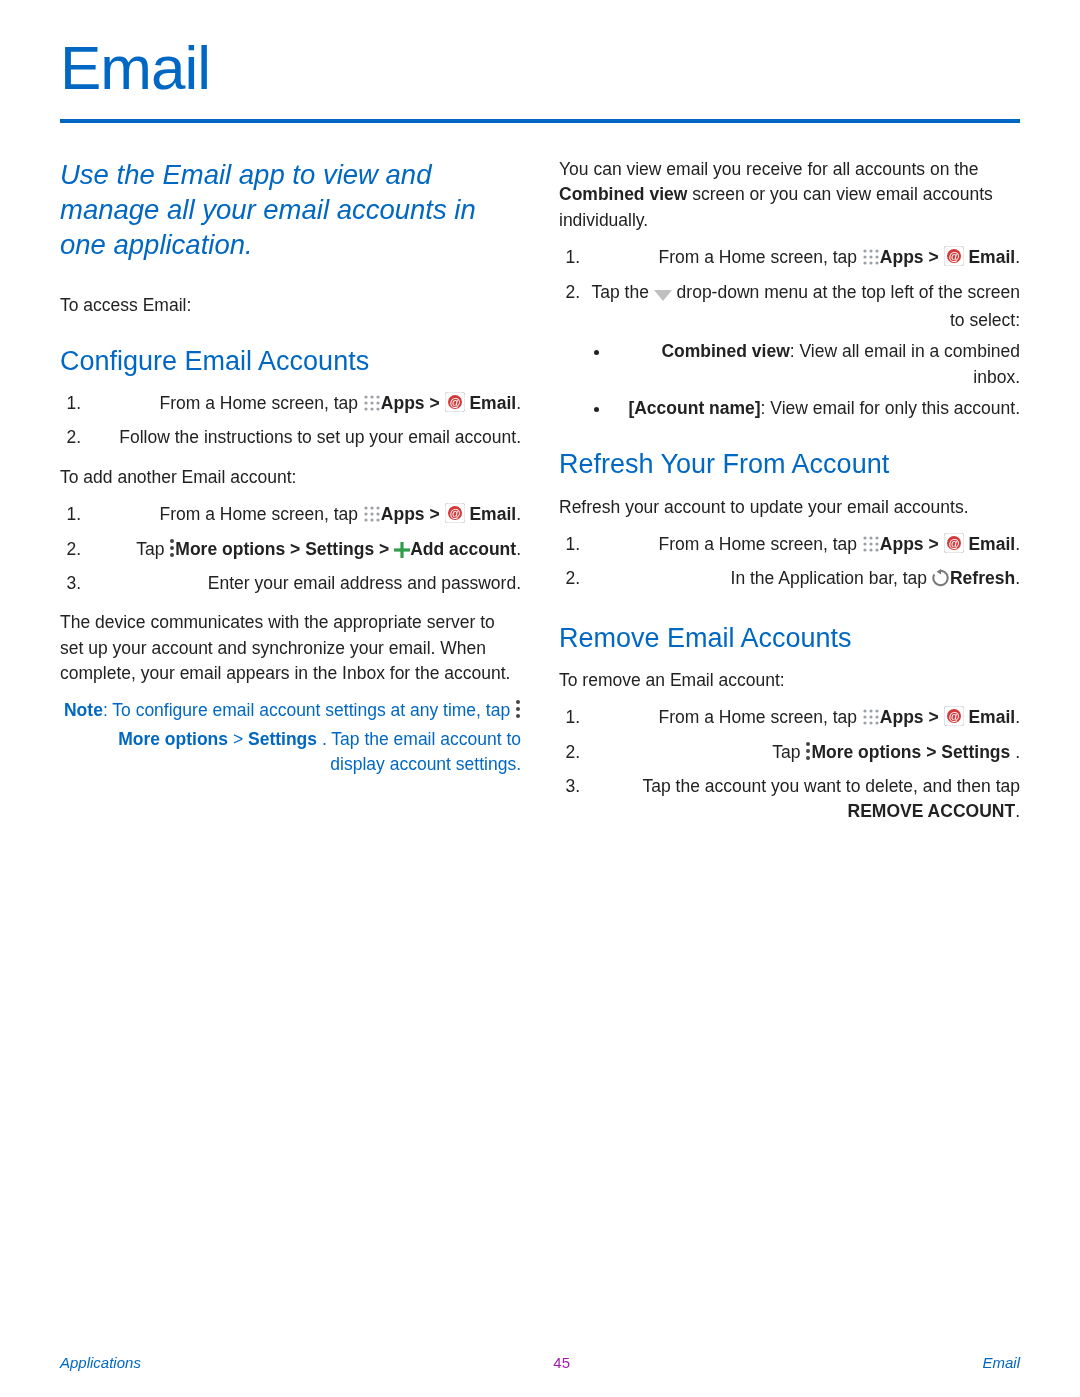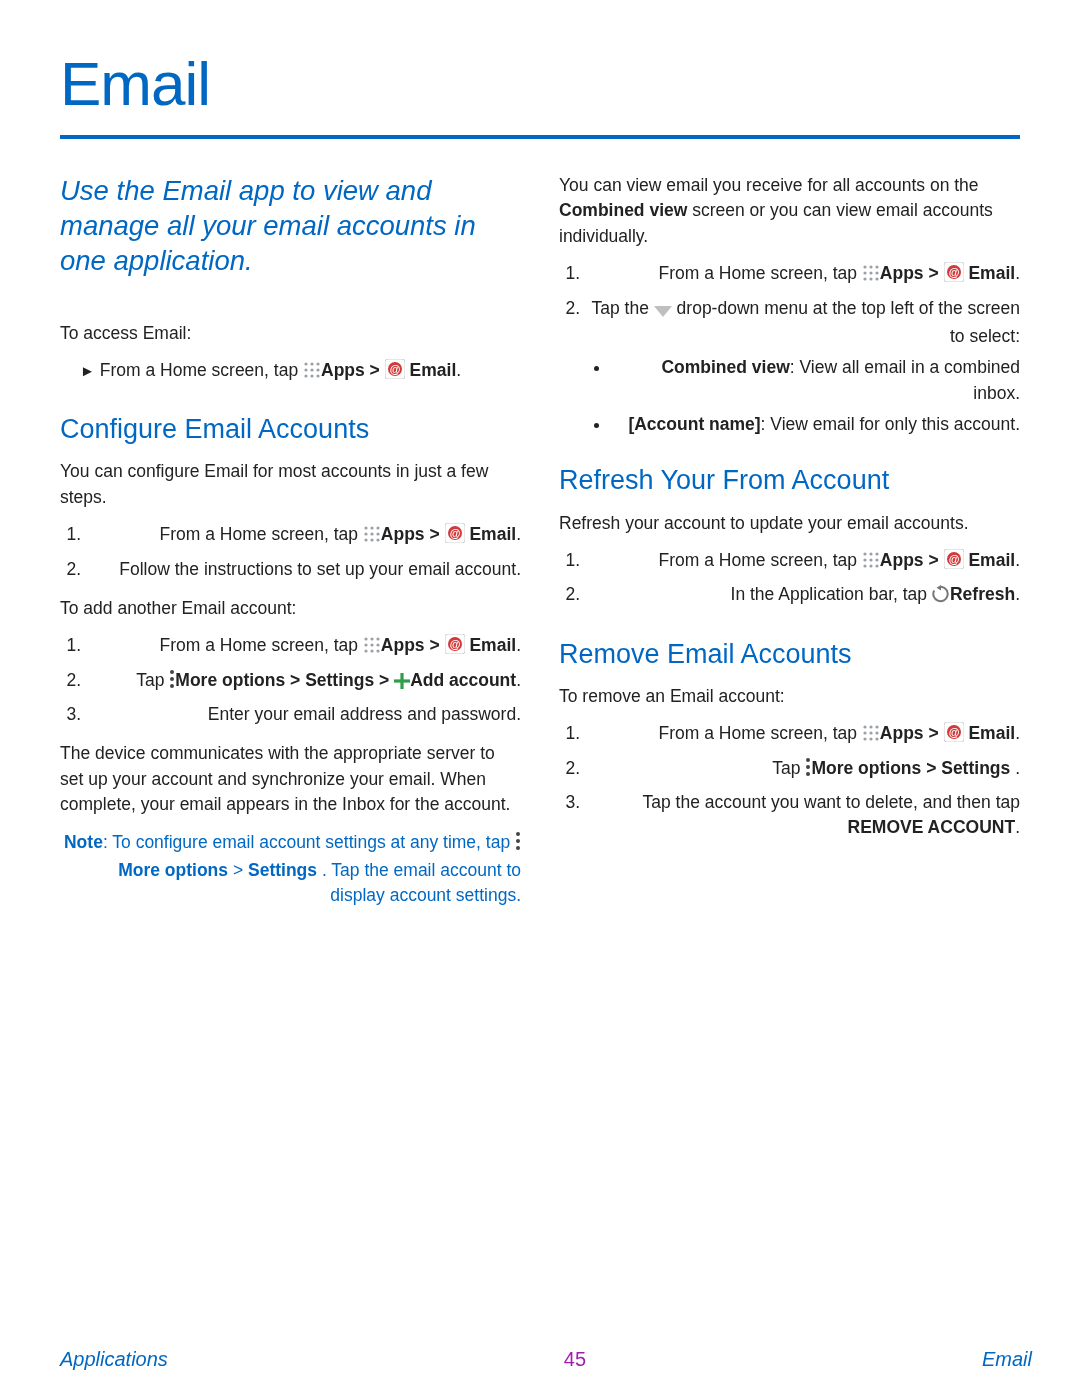--- a/index.html
+++ b/index.html
@@ -1,34 +1,34 @@
 <!DOCTYPE html>
 <html><head>
 <meta charset="utf-8">
 <style>
   * { box-sizing: border-box; margin: 0; padding: 0; }
   html, body { width: 1080px; height: 1397px; background: #fff; font-family: Arial, Helvetica, sans-serif; color: #222; }
-  .page { padding: 48px 60px 0 60px; position: relative; height: 100%; }
+  .page { padding: 32px 60px 0 60px; position: relative; height: 100%; }
   h1.title { color: #0068c3; font-size: 62px; font-weight: 400; letter-spacing: -1px; margin-bottom: 16px; }
   .rule { height: 4px; background: #0068c3; margin-bottom: 34px; }
   .cols { display: flex; gap: 38px; }
   .col { flex: 1; font-size: 17.5px; line-height: 1.45; }
-  .intro { color: #0068c3; font-style: italic; font-size: 27.5px; line-height: 1.28; margin-bottom: 42px; font-weight: 400; }
+  .intro { color: #0068c3; font-style: italic; font-size: 27.5px; line-height: 1.28; margin-bottom: 30px; font-weight: 400; }
   h2.sect { color: #0068c3; font-size: 27px; font-weight: 400; margin: 24px 0 10px 0; }
   p { margin: 0 0 12px 0; }
   .lead-arrow { font-size: 15px; }
   ol { list-style: decimal; padding-left: 26px; margin: 0 0 14px 0; text-align: right; }
   ol li { margin: 6px 0; padding-left: 2px; }
   ul { list-style: disc; padding-left: 24px; margin: 6px 0 12px 0; }
   ul li { margin: 6px 0; }
   .b { font-weight: bold; }
   .note { color: #0068c3; margin-top: 10px; text-align: right; }
   .note .b { font-weight: bold; }
   .icon { display: inline-block; vertical-align: -3px; }
-  .footer { position: absolute; left: 60px; right: 48px; bottom: 26px; display: flex; justify-content: space-between; color: #0068c3; font-style: italic; font-size: 20px; margin-top: 18px; }
+  .footer { position: absolute; left: 60px; right: 60px; bottom: 26px; display: flex; justify-content: space-between; color: #0068c3; font-style: italic; font-size: 15px; margin-top: 18px; }
   .footer .pg { font-style: normal; color: #a21caf; }
   svg { display: inline-block; }
   .ind { margin-left: 20px; }
 </style>
 </head>
 <body>
 
 <svg width="0" height="0" style="position:absolute">
   <defs>
     <g id="i-apps">
@@ -74,30 +74,22 @@
 <div class="page">
   <h1 class="title">Email</h1>
   <div class="rule"></div>
 
   <div class="cols">
 
     <div class="col">
       <p class="intro">Use the Email app to view and manage all your email accounts in one application.</p>
 
       <p>To access Email:</p>
-      <p class="ind">
-        <span class="lead-arrow">►</span><span> From a Home screen, tap </span><span class="icon"><svg width="18" height="18">
-              <use href="#i-apps"></use>
-            </svg></span><span class="b">Apps</span><span class="b"> &gt; </span> <span class="icon"><svg width="20" height="20">
-              <use href="#i-email"></use>
-            </svg></span> <span class="b">Email</span>.
-      </p>
 
       <h2 class="sect">Configure Email Accounts</h2>
-      <p>You can configure Email for most accounts in just a few steps.</p>
       <ol>
         <li><span>From a Home screen, tap </span><span class="icon"><svg width="18" height="18">
                 <use href="#i-apps"></use>
               </svg></span><span class="b">Apps</span><span class="b"> &gt; </span> <span class="icon"><svg width="20" height="20">
                 <use href="#i-email"></use>
               </svg></span> <span class="b">Email</span>.</li>
         <li>Follow the instructions to set up your email account.</li>
       </ol>
 
       <p>To add another Email account:</p>

